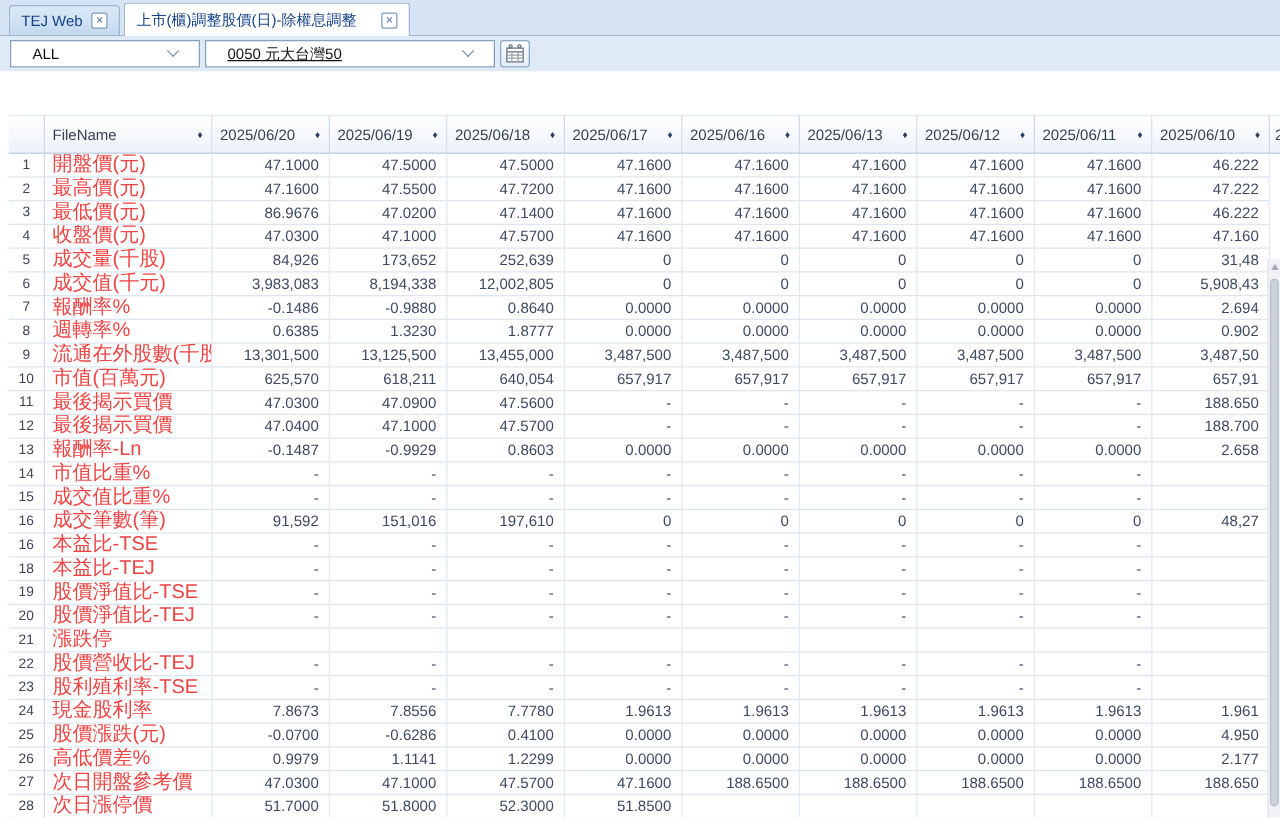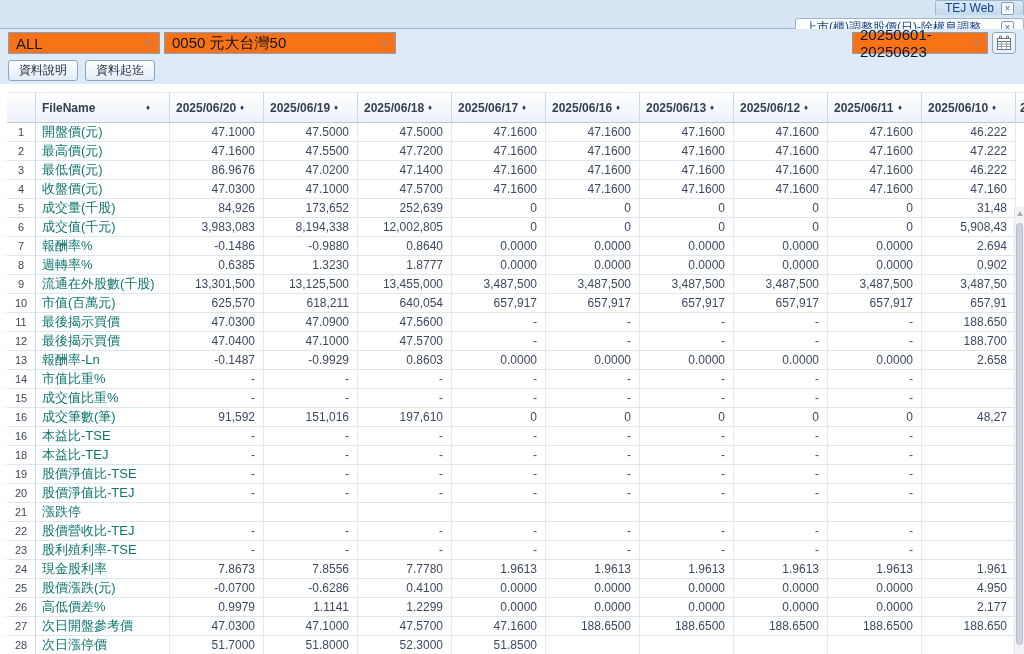--- a/index.html
+++ b/index.html
@@ -3,69 +3,69 @@
 <meta charset="utf-8">
 <style>
   * { margin:0; padding:0; box-sizing:border-box; }
   html,body { width:1024px; height:654px; overflow:hidden; background:#fff;
               font-family:"Liberation Sans", sans-serif; }
   #app { position:relative; width:1024px; height:654px; }
 
   
   .tabbar { position:absolute; top:0; left:0; right:0; height:29px;
             background:#d6e4f3; border-bottom:1px solid #9fb6d0;
-            display:flex; align-items:flex-end; padding-left:7px; gap:3px;flex-direction:column; }
+            display:flex; align-items:flex-end; padding-left:7px; gap:3px; }
   .tab { height:24px; display:flex; align-items:center; gap:7px; padding:0 9px;
          border:1px solid #9fb6d0; border-bottom:none; border-radius:3px 3px 0 0;
          font-size:12px; color:#15428b; background:linear-gradient(#dbe9f7,#c4d9ed);
          white-space:nowrap; cursor:default; }
   .tab.active { background:#fff; height:27px; margin-bottom:-1px;gap:20px; }
   .closebox { display:inline-block; width:13px; height:13px; border:1px solid #7f9db9;
               background:#fdfdfd; color:#4d6b9e; font-size:10px; line-height:11px;
               text-align:center; border-radius:2px; }
 
   
   .toolbar1 { position:absolute; top:29px; left:0; right:0; height:28px;
               background:#dfeaf7; display:flex; align-items:center; padding:0 4px 0 8px; }
   .toolbar2 { position:absolute; top:57px; left:0; right:0; height:27px;
               background:#dfeaf7; display:flex; align-items:center; padding:0 8px; }
-  .select { background:#f97316; border:1px solid #86a0bd; height:22px;
+  .select { background:#ffffff; border:1px solid #86a0bd; height:22px;
             display:flex; align-items:center; justify-content:space-between;
-            padding:0 7px; font-size:15px; color:#101418; cursor:default; }
+            padding:0 17px; font-size:12px; color:#101418; cursor:default; }
   .chev { width:7px; height:7px; border-right:1px solid #7a8aa0;
           border-bottom:1px solid #7a8aa0; transform:rotate(45deg) translate(-2px,-2px); }
   .sel-market { width:152px; }
-  .sel-stock  { width:232px; margin-left:4px; }
+  .sel-stock  { width:232px; margin-left:4px;text-decoration:underline; }
   .sel-date   { width:136px; margin-left:auto; }
   .btn { height:21px; padding:0 10px; font-size:12px; color:#1d2a3a;
          background:linear-gradient(#fefefe,#e2ecf7); border:1px solid #8ba7c7;
          border-radius:3px; margin-right:7px; display:flex; align-items:center; cursor:default; }
   .btn-cal { width:24px; height:22px; margin:0 4px; padding:0; justify-content:center; }
 
   
   .rail { position:absolute; left:2px; top:84px; bottom:0; width:5px;
           border-left:1px solid #a8bdd6; border-right:1px solid #a8bdd6; }
 
   
   #grid { position:absolute; top:84px; left:0; right:0; bottom:0; background:#fff; }
   .ghead { position:absolute; top:8px; left:7px; height:31px; display:flex; width:1400px; }
   .hcell { border:1px solid #cdd9e8; border-left:none; border-bottom:1px solid #b9c9dd;
            border-top:1px solid #e8eef6; background:linear-gradient(#ffffff,#edf2f9);
            display:flex; align-items:center; justify-content:space-between;
-           padding:0 19px 0 6px; font-size:12px; color:#333f52; flex:none;font-weight:bold; }
+           padding:0 7px 0 6px; font-size:12px; color:#333f52; flex:none; }
   .h-num { width:29px; } .h-name { width:134px; } .h-date { width:94px; } .h-part { width:94px; padding-left:4px; justify-content:flex-start; }
   .diamond { font-size:8px; color:#2a3c64; margin-left:4px; }
   .gbody { position:absolute; top:39px; left:7px; right:0; bottom:0; overflow:hidden; }
   .grow { display:flex; height:19px; width:1100px; }
   .cell { border-right:1px solid #e2e9f2; border-bottom:1px solid #dce6f1;
           font-size:12px; color:#3d4960; text-align:right; padding:0 8px 0 2px;
           line-height:18px; white-space:nowrap; overflow:hidden; flex:none; }
   .cnum { width:29px; text-align:center; padding:0 2px; font-size:11px; color:#3e4756;
           border-right:1px solid #cdd9e8; }
-  .clabel { width:134px; text-align:left; padding:0 4px 0 6px; font-size:13px; color:#0f766e; }
+  .clabel { width:134px; text-align:left; padding:0 4px 0 6px; font-size:16px; color:#ef4444; }
   .cval { width:94px; }
 
   
   .vscroll { position:absolute; right:0; top:123px; bottom:0; width:10px;
              background:#f0f2f6; border-left:1px solid #e0e4eb; }
   .varrow { width:0; height:0; margin:4px auto 0; border-left:3px solid transparent;
             border-right:3px solid transparent; border-bottom:5px solid #a6abb8; }
   .vthumb { position:absolute; left:1px; right:1px; top:16px; bottom:9px;
             background:#cdd2dc; border:1px solid #b6bcc8; border-radius:4px; }
 </style>
@@ -85,48 +85,36 @@
     </div>
   </div>
 
   <div class="toolbar1">
     <div class="select sel-market">
       <span>ALL</span>
       <span class="chev"></span>
     </div>
     <div class="select sel-stock">
       <span>0050 元大台灣50</span>
-      <span class="chev"></span>
-    </div>
-    <div class="select sel-date">
-      <span>20250601-20250623</span>
       <span class="chev"></span>
     </div>
     <div class="btn btn-cal">
       <svg width="16" height="16" viewBox="0 0 16 16">
         <rect x="1.5" y="3.5" width="13" height="11" fill="#ffffff" stroke="#66707e"></rect>
         <line x1="1.5" y1="6.5" x2="14.5" y2="6.5" stroke="#66707e"></line>
         <line x1="1.5" y1="9" x2="14.5" y2="9" stroke="#9aa2ad"></line>
         <line x1="1.5" y1="11.5" x2="14.5" y2="11.5" stroke="#9aa2ad"></line>
         <line x1="5.5" y1="6.5" x2="5.5" y2="14.5" stroke="#9aa2ad"></line>
         <line x1="10.5" y1="6.5" x2="10.5" y2="14.5" stroke="#9aa2ad"></line>
         <circle cx="4.5" cy="2" r="1.2" fill="none" stroke="#66707e"></circle>
         <circle cx="11.5" cy="2" r="1.2" fill="none" stroke="#66707e"></circle>
       </svg>
     </div>
   </div>
 
-  <div class="toolbar2">
-    <div class="btn">
-      <span>資料說明</span>
-    </div>
-    <div class="btn">
-      <span>資料起迄</span>
-    </div>
-  </div>
 
   <div class="rail"></div>
 
   <div id="grid">
     <div class="ghead">
         <div class="hcell h-num"></div>
         <div class="hcell h-name">
           <div class="span">FileName</div>
           <div class="span diamond">♦</div>
         </div>

